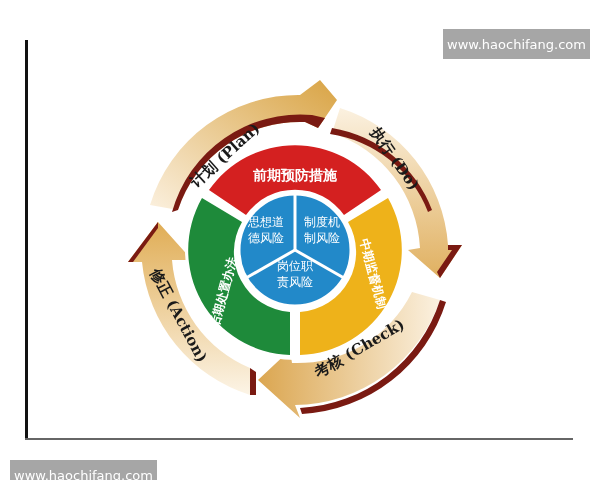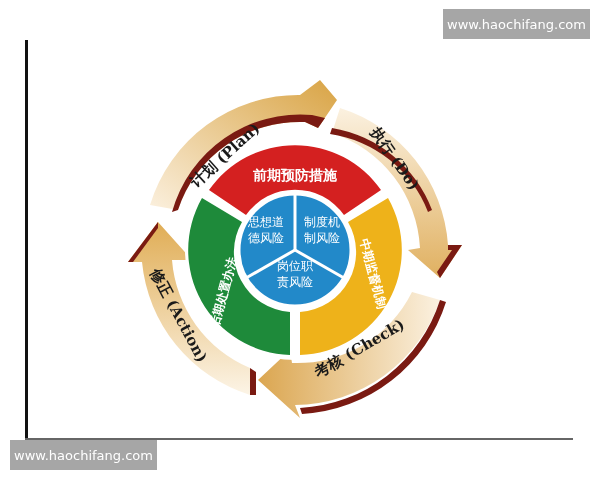--- a/index.html
+++ b/index.html
@@ -1,19 +1,19 @@
 <!DOCTYPE html>
 <html><head>
   <meta charset="utf-8">
   <style>
     html, body { margin: 0; padding: 0; }
     body { width: 600px; height: 480px; background: #ffffff; position: relative; overflow: hidden; font-family: "DejaVu Sans", sans-serif; }
     .frame-left { position: absolute; left: 25px; top: 40px; width: 3px; height: 400px; background: #111; }
     .frame-bottom { position: absolute; left: 25px; top: 438px; width: 548px; height: 2px; background: #666; }
-    .watermark { position: absolute; background: #a6a6a6; color: #ffffff; font-family: "DejaVu Sans", sans-serif; font-size: 13px; display: flex; align-items: center; justify-content: center; }
+    .watermark { position: absolute; background: #a6a6a6; color: #ffffff; font-family: "DejaVu Sans", sans-serif; font-size: 13px; display: flex; align-items: center; justify-content: center; margin-top: 20px; }
     .wm-top { left: 443px; top: 9px; width: 147px; height: 30px; }
     .wm-bottom { left: 10px; top: 440px; width: 147px; height: 30px; }
     svg.diagram { position: absolute; left: 0; top: 0; }
     .ctext { font-family: "DejaVu Serif", serif; font-weight: bold; }
   </style>
 </head>
 <body>
 
 <div class="frame-left"></div>
 <div class="frame-bottom"></div>

